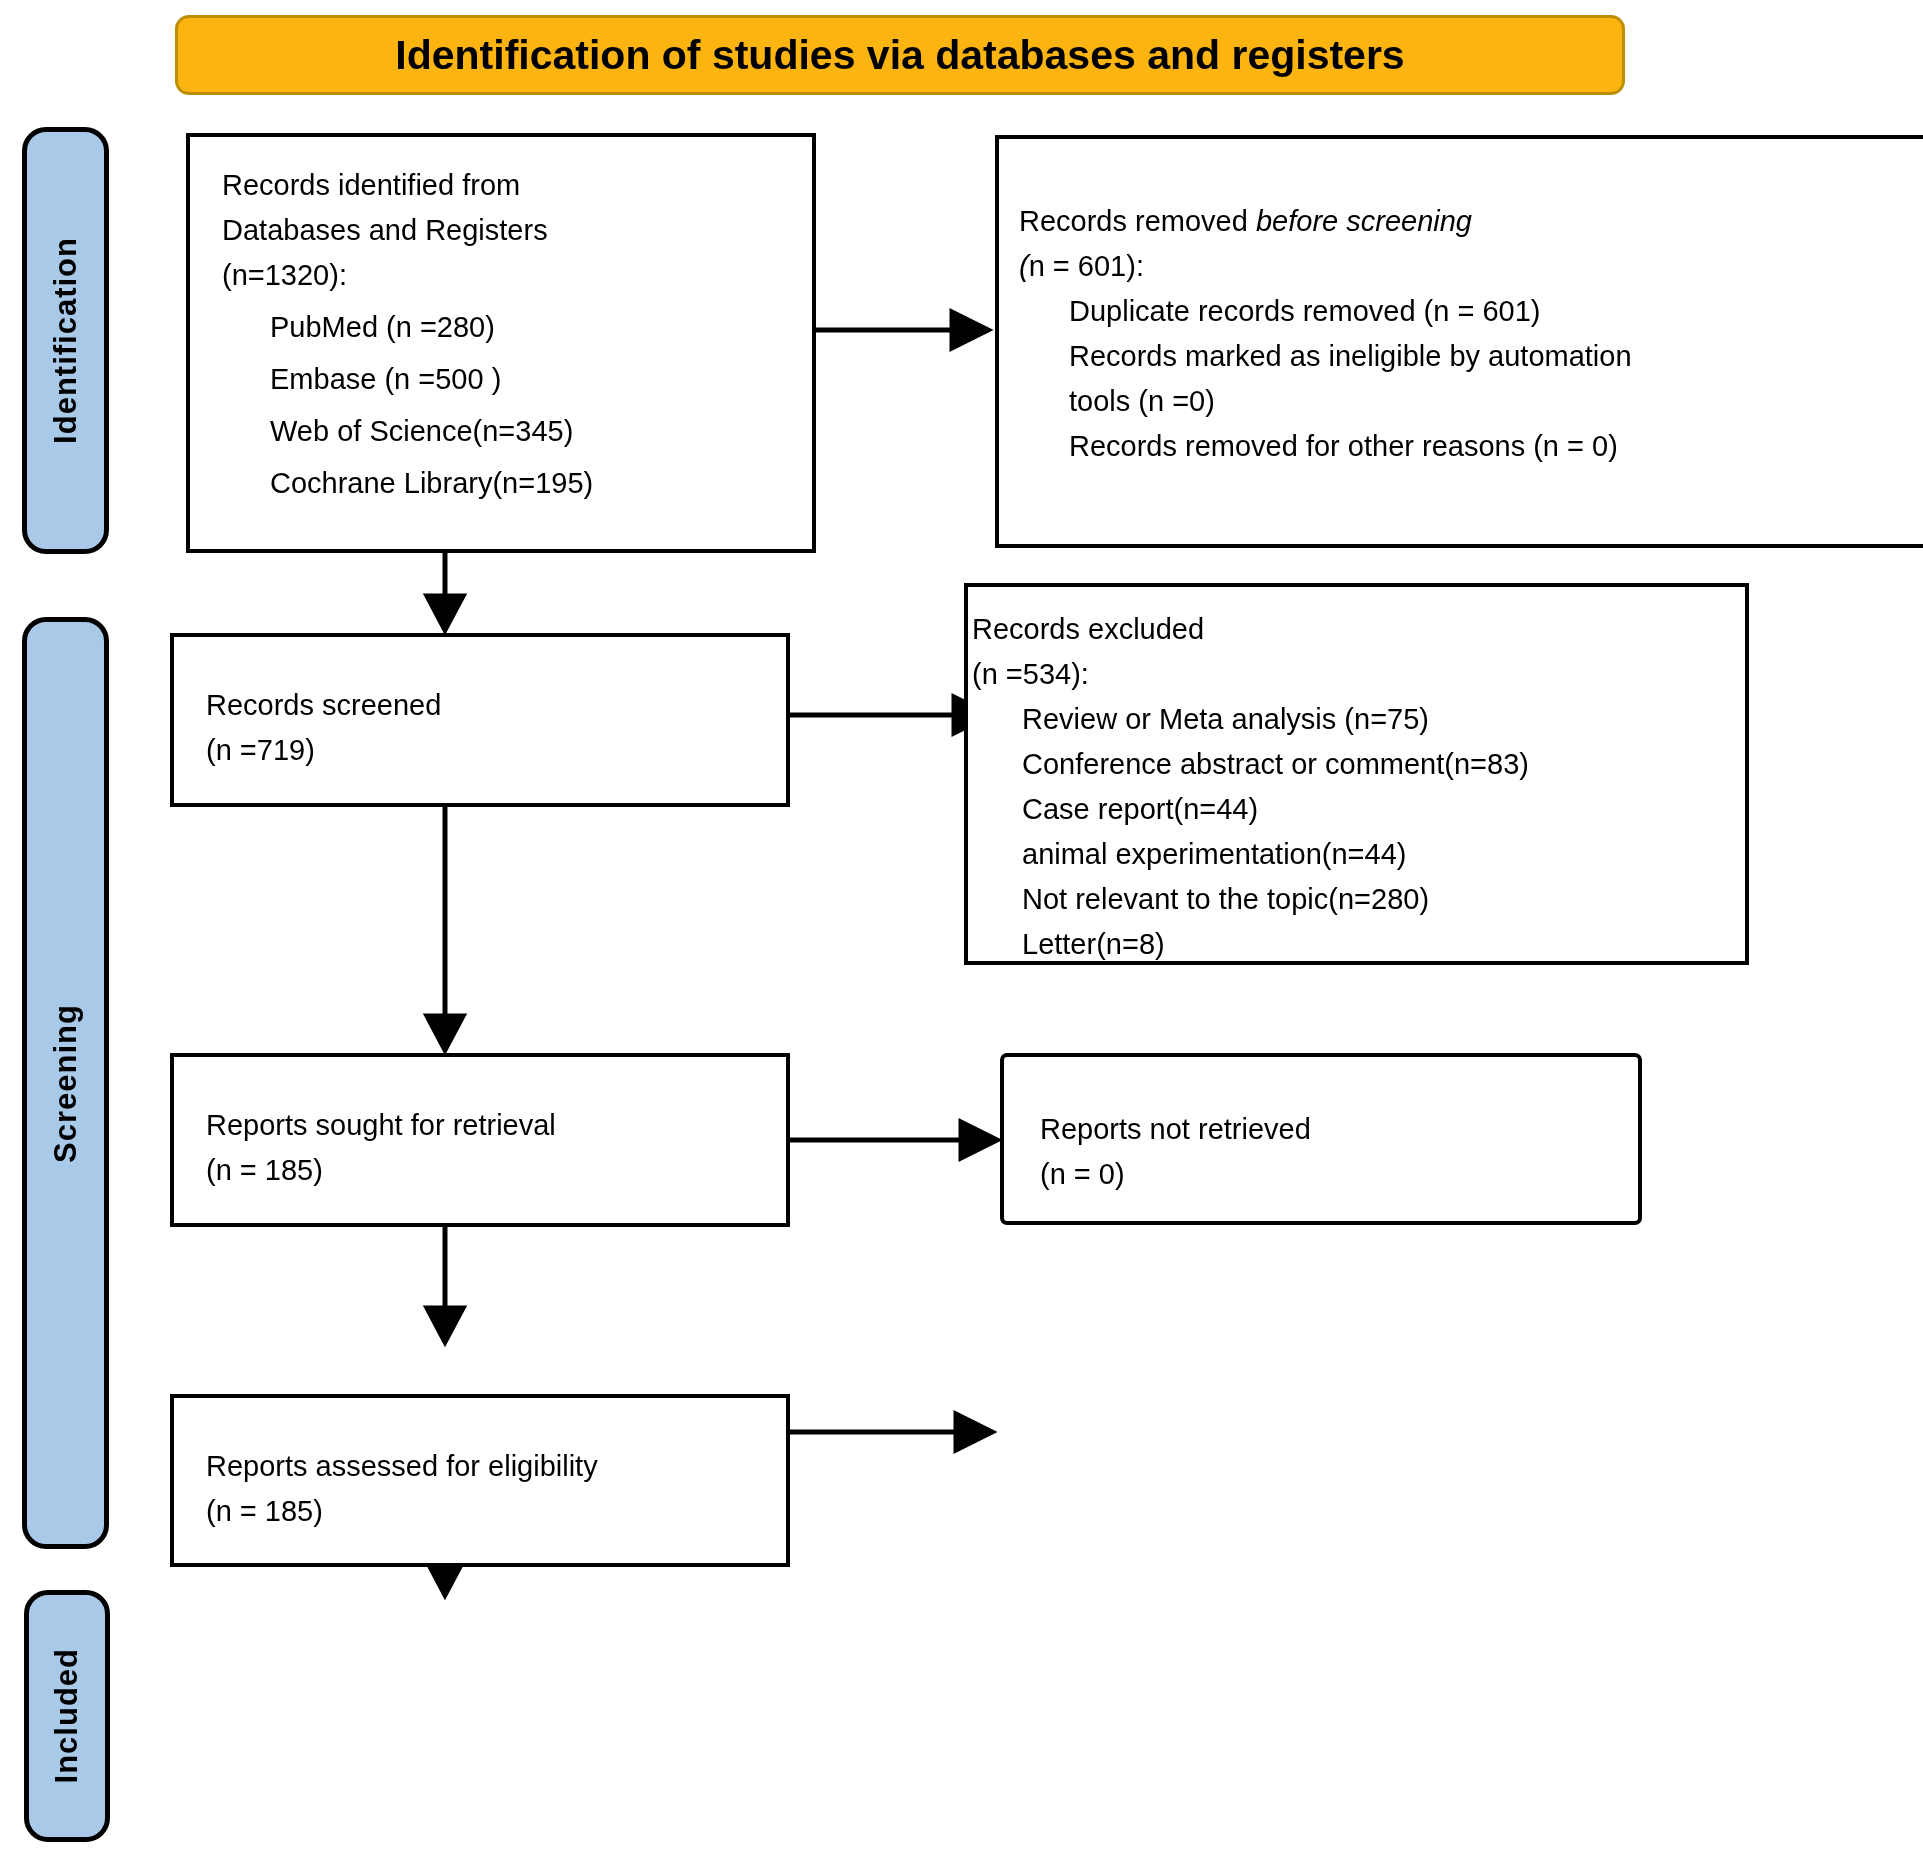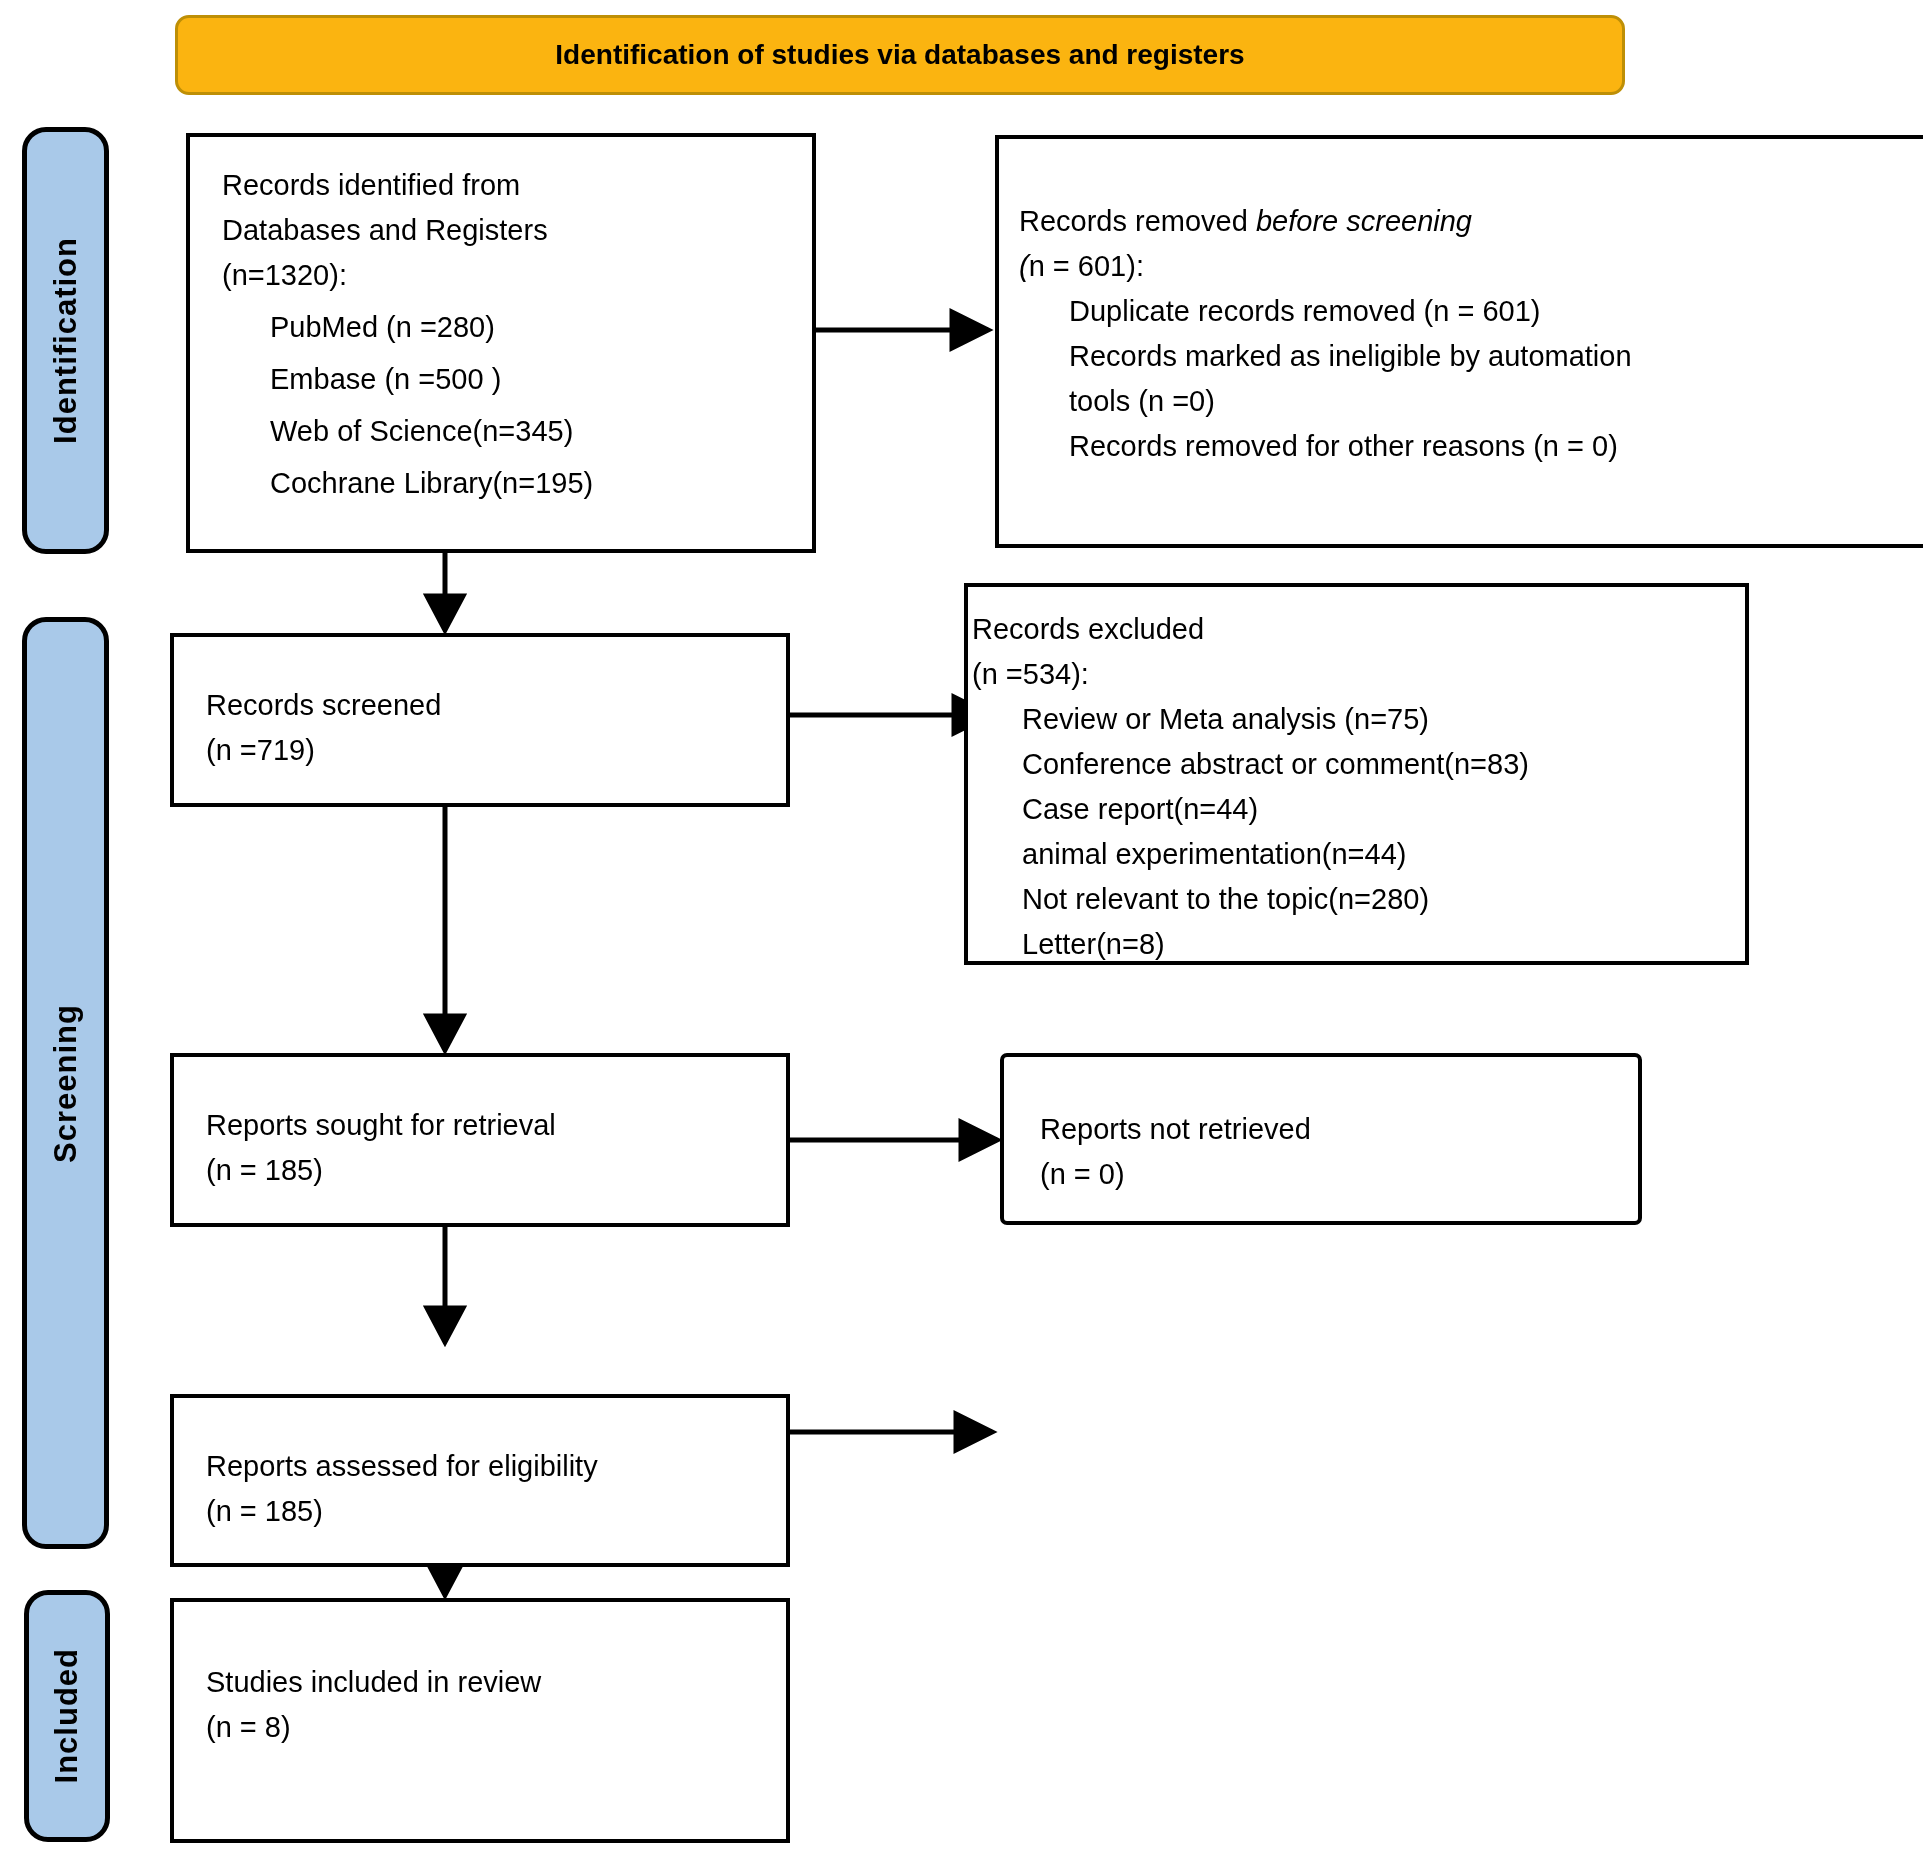--- a/index.html
+++ b/index.html
@@ -9,21 +9,21 @@
     background:#ffffff;
     font-family:"Liberation Sans", sans-serif;
     color:#000;
     overflow:hidden;
   }
   .banner{
     position:absolute;left:175px;top:15px;width:1450px;height:80px;
     background:#FBB410;border:3px solid #BE8F06;border-radius:14px;
     box-sizing:border-box;
     display:flex;align-items:center;justify-content:center;
-    font-weight:bold;font-size:28px;
+    font-weight:bold;font-size:41px;
   }
   .sidebar{
     position:absolute;background:#A9C9E9;border:5px solid #000;border-radius:24px;
     box-sizing:border-box;display:flex;align-items:center;justify-content:center;
   }
   .sidebar .vtext{
     writing-mode:vertical-rl;transform:rotate(180deg);
     font-weight:bold;font-size:31px;letter-spacing:1px;white-space:nowrap;
   }
   .sb-identification{left:22px;top:127px;width:87px;height:427px;}
@@ -142,18 +142,14 @@
     <div class="line">Reports not retrieved</div>
     <div class="line">(n = 0)</div>
   </div>
 
   <div class="fbox b7">
     <div class="line">Reports assessed for eligibility</div>
     <div class="line">(n = 185)</div>
   </div>
 
 
-  <div class="fbox b9">
-    <div class="line">Studies included in review</div>
-    <div class="line">(n = 8)</div>
-  </div>
 
 </div>
 
 </body></html>

